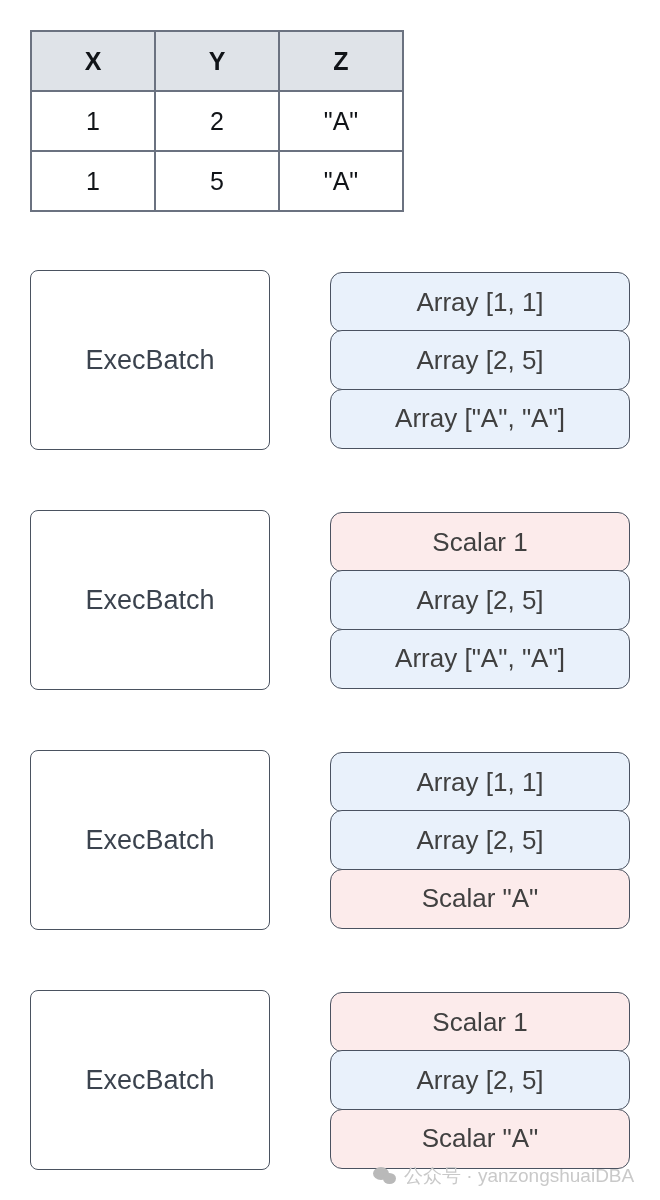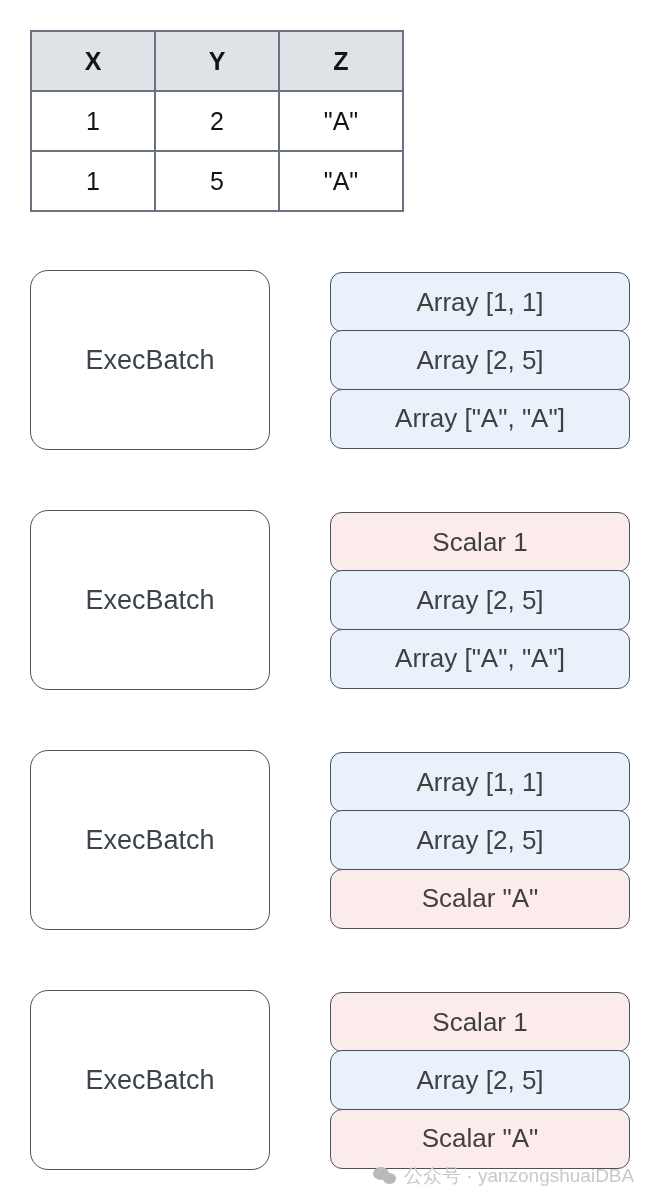--- a/index.html
+++ b/index.html
@@ -58,21 +58,21 @@
   .batch-block.b3 { top: 990px; }
 
   .exec-batch {
     position: absolute;
     left: 30px;
     top: 0;
     width: 240px;
     height: 180px;
     box-sizing: border-box;
     border: 1.6px solid #4a5260;
-    border-radius: 18px;
+    border-radius: 8px;
     background: #ffffff;
     display: flex;
     align-items: center;
     justify-content: center;
     font-size: 27px;
     color: #3b434e;
   }
 
   .chip-stack {
     position: absolute;

